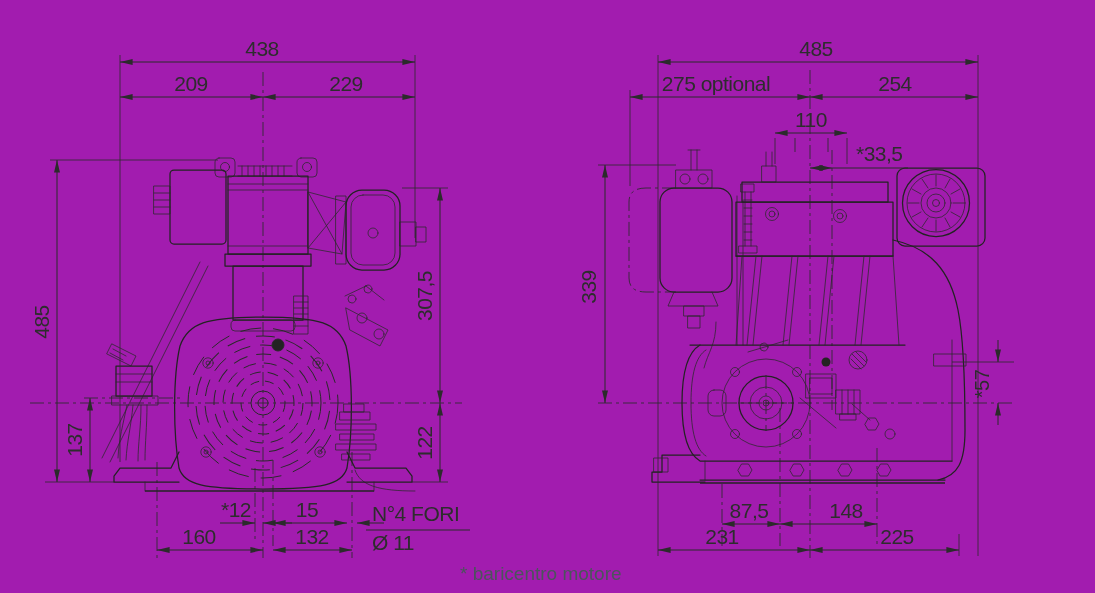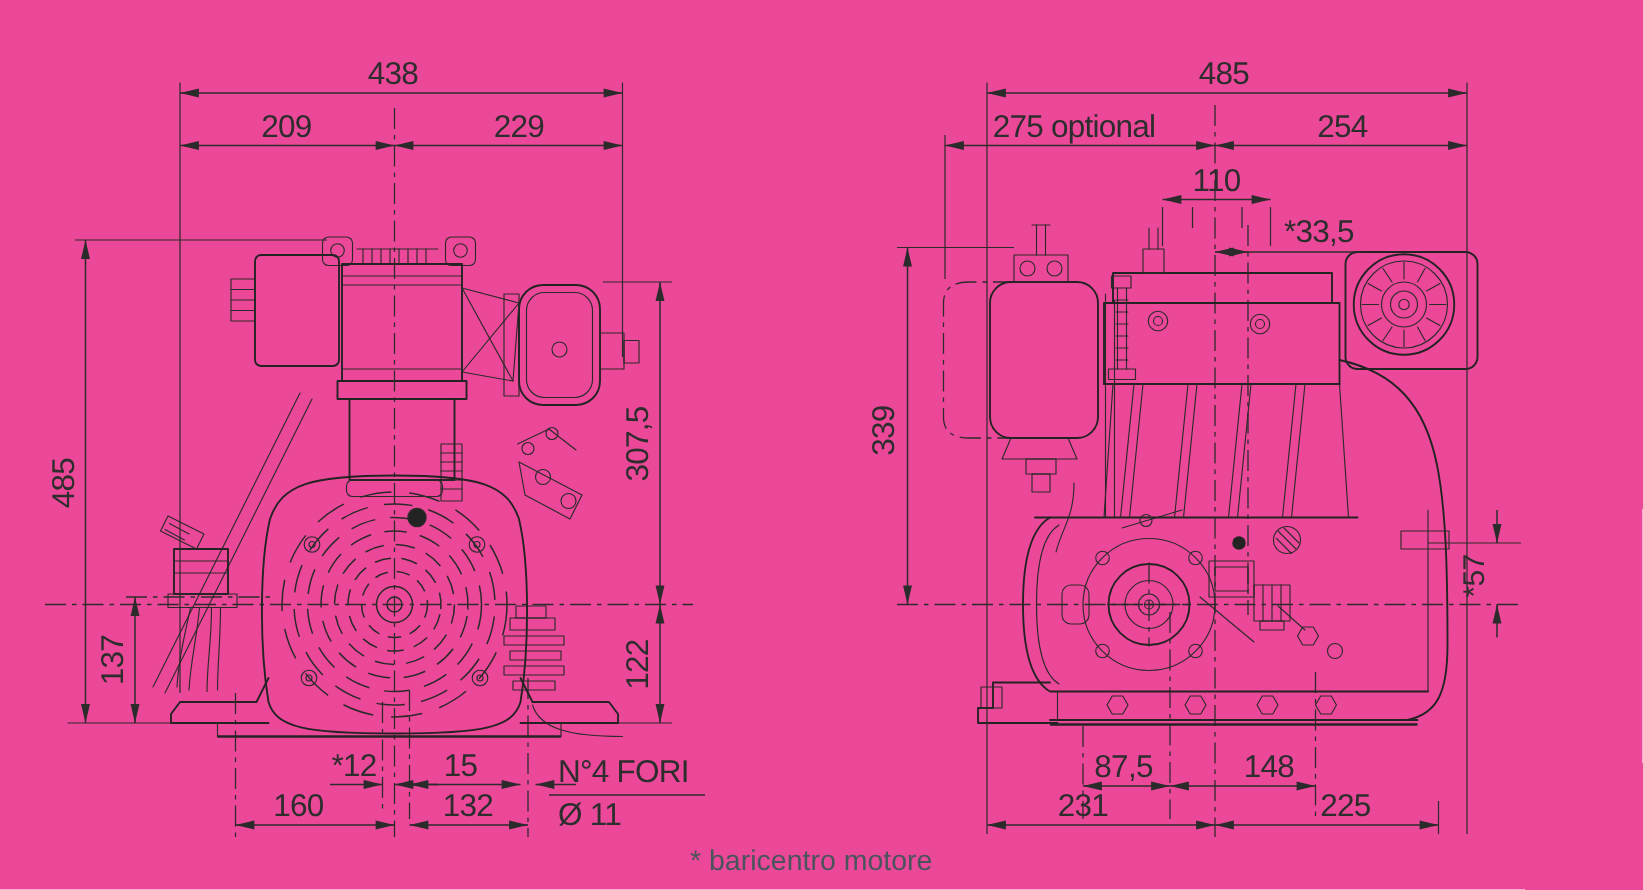--- a/index.html
+++ b/index.html
@@ -1,16 +1,16 @@
 <!DOCTYPE html>
 <html><head>
 <meta charset="utf-8">
 <style>
   html,body{margin:0;padding:0;background:#fff;}
-  .sheet{position:relative;width:1095px;height:593px;background:#ec4899;overflow:hidden;
+  .sheet{position:relative;width:1095px;height:593px;background:#a21caf;overflow:hidden;
          font-family:"Liberation Sans",sans-serif;}
   svg{display:block;}
   .ol{fill:none;stroke:#232323;stroke-width:1.25;stroke-linejoin:round;stroke-linecap:round;}
   .ol2{fill:none;stroke:#232323;stroke-width:1.6;stroke-linejoin:round;}
   .dt{fill:none;stroke:#2a2a2a;stroke-width:0.75;stroke-linejoin:round;stroke-linecap:round;}
   .dim{stroke:#2b2b2b;stroke-width:1;fill:none;}
   .ext{stroke:#2b2b2b;stroke-width:0.8;fill:none;}
   .cl{stroke:#2b2b2b;stroke-width:0.85;fill:none;stroke-dasharray:14 4 3 4;}
   .grid{fill:none;stroke:#2a2a2a;stroke-width:1;}
   text.dm{font-size:21px;fill:#2d2d2d;letter-spacing:-0.5px;}

